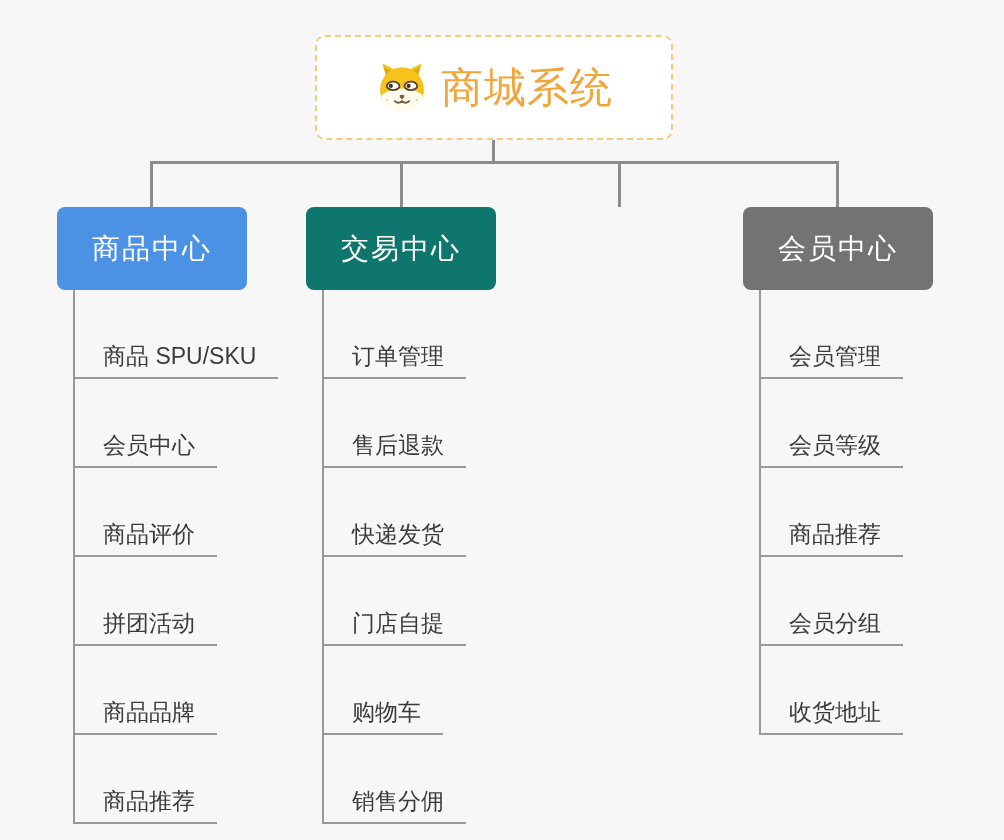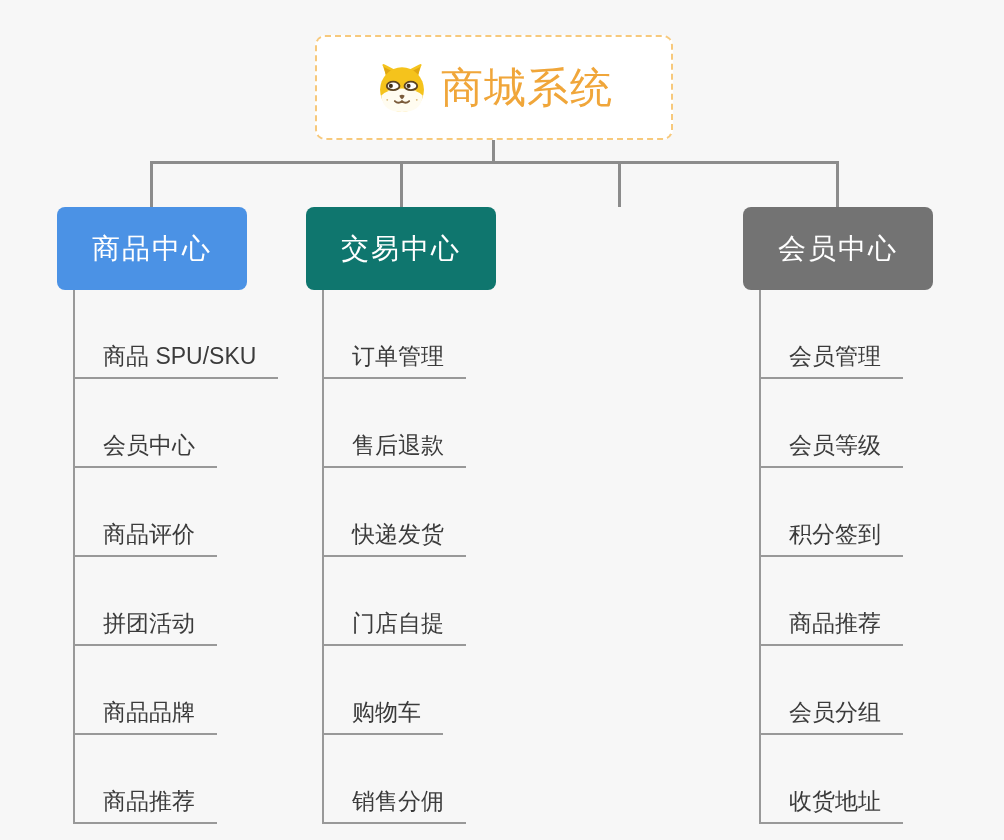--- a/index.html
+++ b/index.html
@@ -137,20 +137,19 @@
       <div class="child">销售分佣</div>
     </div>
   </div>
 
 
   <div class="branch branch-4">
     <div class="box" style="background-color: #737373;">会员中心</div>
     <div class="children">
       <div class="child">会员管理</div>
       <div class="child">会员等级</div>
-      <div class="child">积分签到</div>
       <div class="child">商品推荐</div>
       <div class="child">会员分组</div>
       <div class="child">收货地址</div>
     </div>
   </div>
 
 </div>
 
 </body></html>

